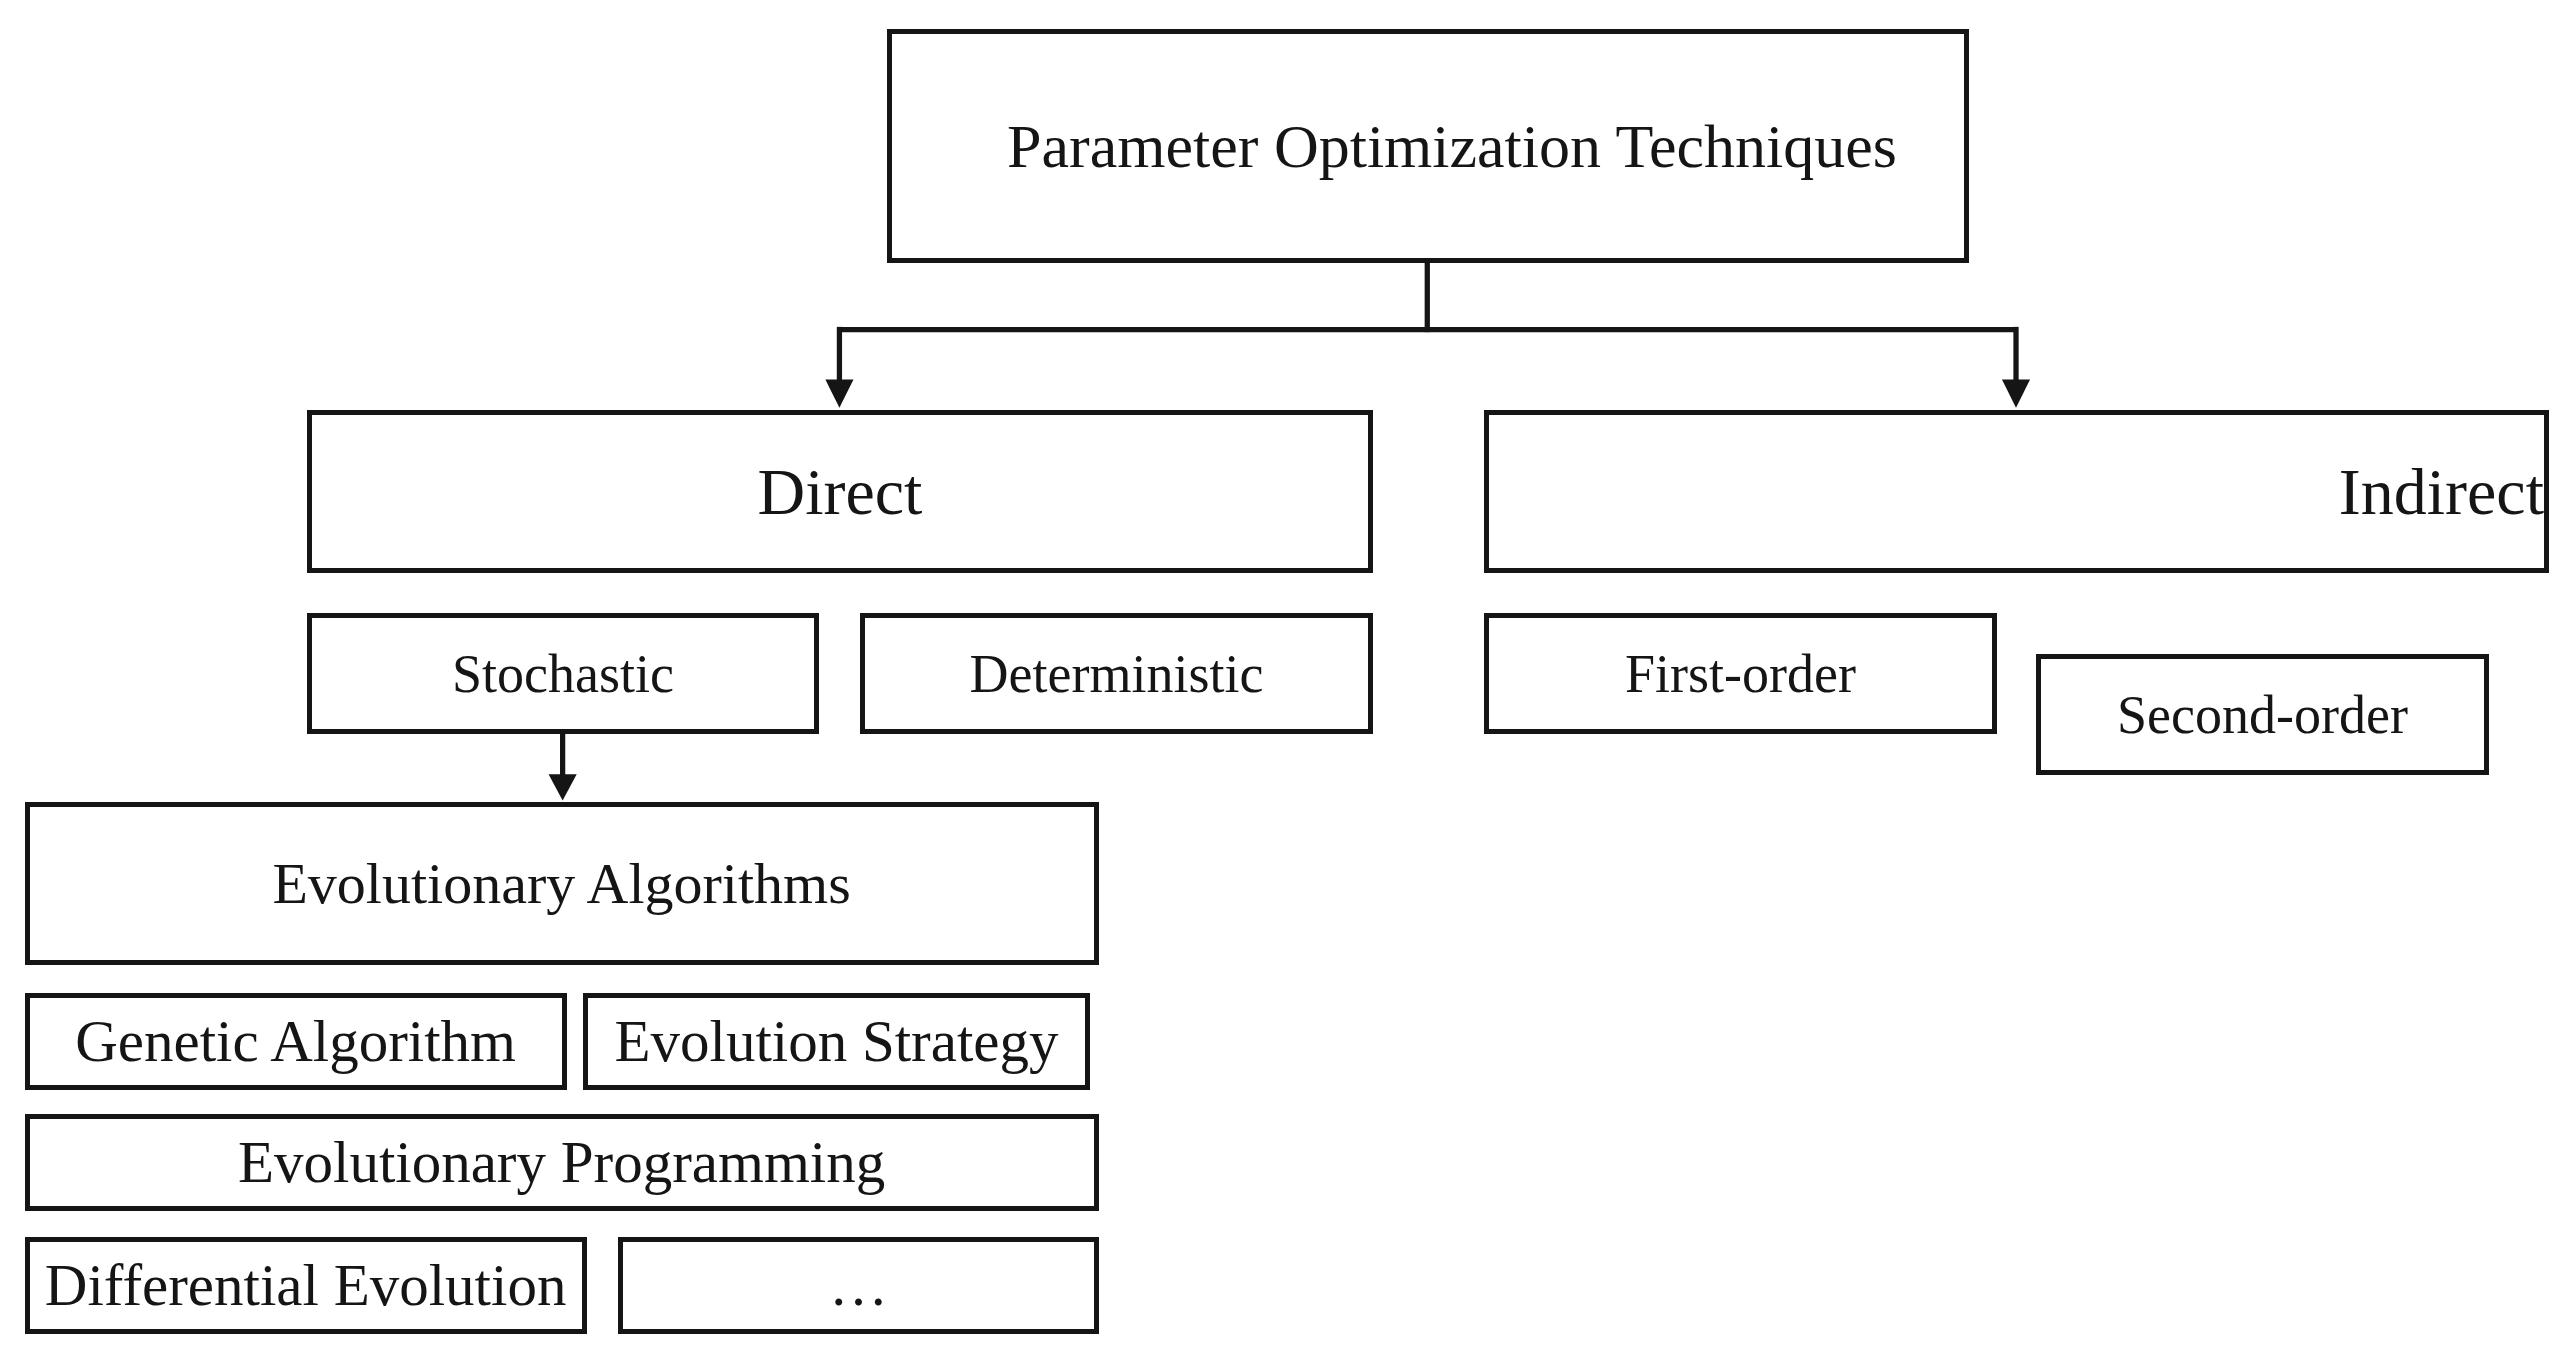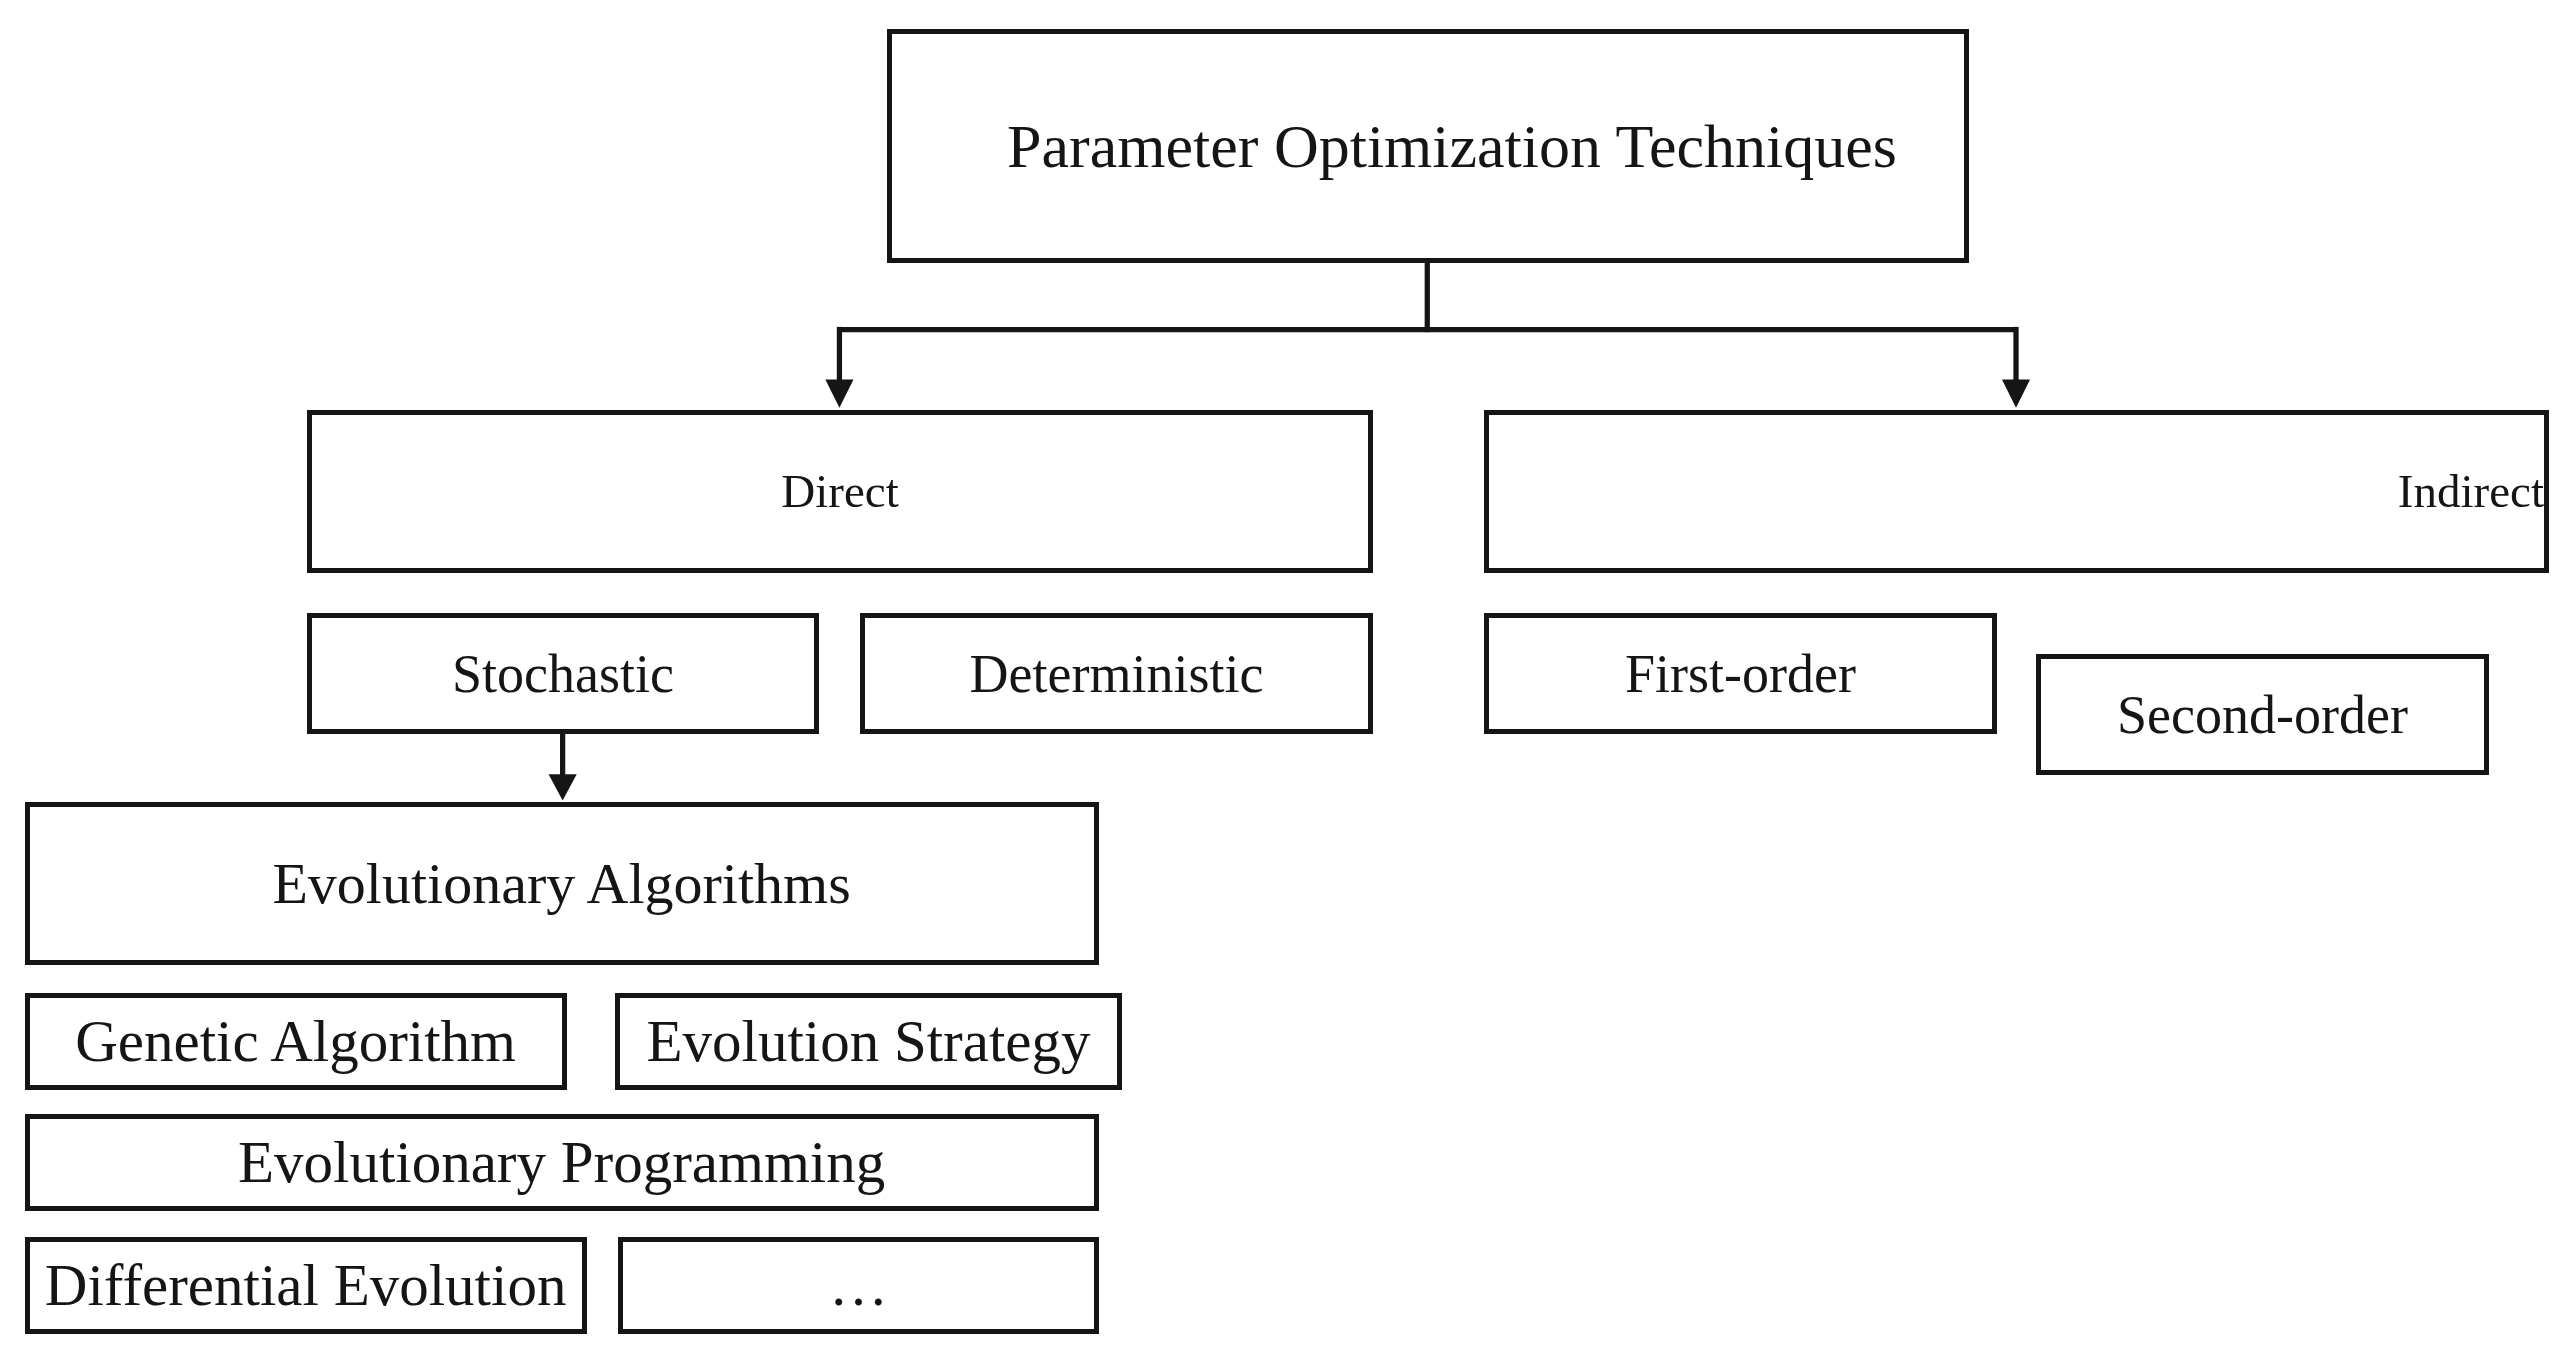--- a/index.html
+++ b/index.html
@@ -28,21 +28,21 @@
     background:var(--box-fill);
     border:5.3px solid var(--line);
     display:flex;
     align-items:center;
     justify-content:center;
     white-space:nowrap;
     text-align:center;
     line-height:1;
   }
   .lvl1{font-size:62px;}
-  .lvl2{font-size:47px;}
+  .lvl2{font-size:66px;}
   .lvl3{font-size:54px;}
   .lvl4{font-size:58px;}
   .lvl5{font-size:59px;}
   #edges{
     position:absolute;
     left:0;top:0;
     width:2576px;
     height:1362px;
     pointer-events:none;
   }
@@ -101,21 +101,21 @@
     <span>Second-order</span>
   </div>
 
   <div class="node lvl4" style="left:24.6px;top:802px;width:1074px;height:163px;">
     <span>Evolutionary Algorithms</span>
   </div>
 
   <div class="node lvl5" style="left:24.6px;top:993px;width:542px;height:97px;">
     <span>Genetic Algorithm</span>
   </div>
-  <div class="node lvl5" style="left:615px;top:993px;width:507px;height:97px;">
+  <div class="node lvl5" style="left:583px;top:993px;width:507px;height:97px;">
     <span>Evolution Strategy</span>
   </div>
   <div class="node lvl5" style="left:24.6px;top:1114px;width:1074px;height:97px;">
     <span>Evolutionary Programming</span>
   </div>
   <div class="node lvl5" style="left:24.6px;top:1237px;width:562px;height:97px;">
     <span>Differential Evolution</span>
   </div>
   <div class="node lvl5" style="left:618px;top:1237px;width:481px;height:97px;">
     <span>…</span>

